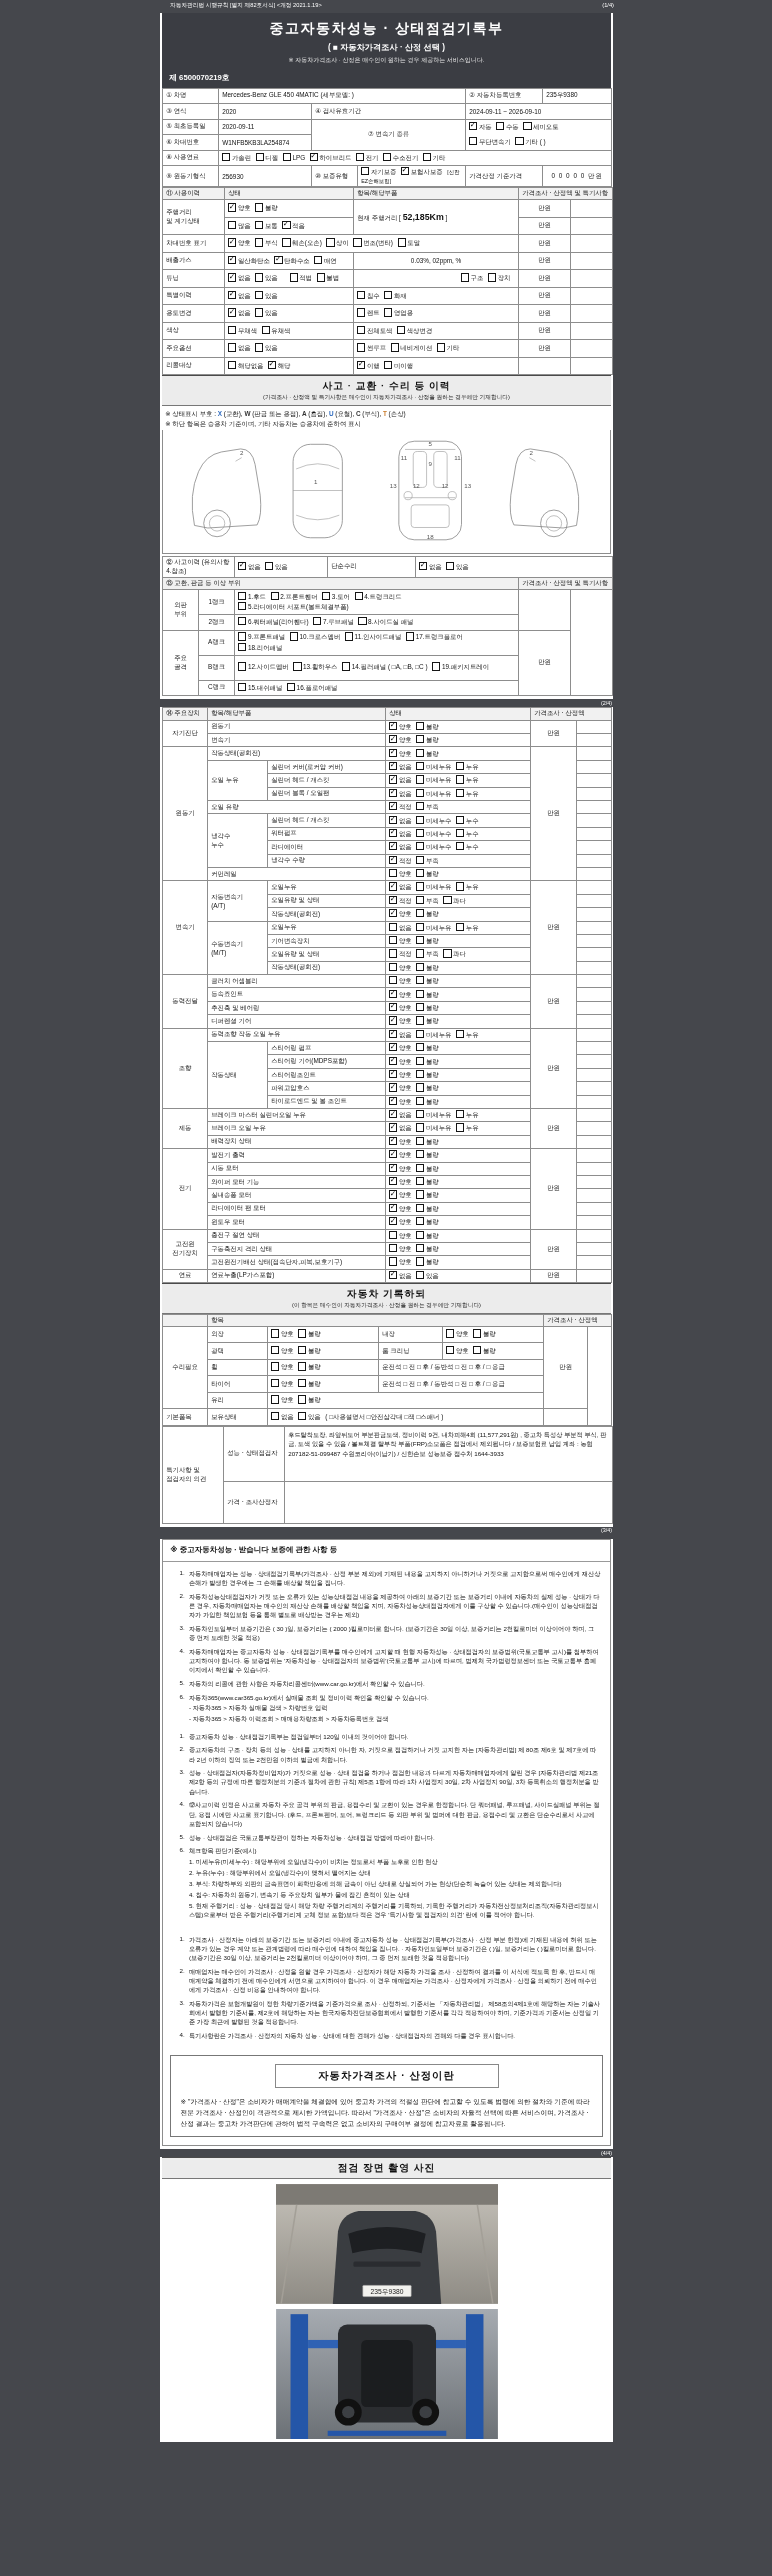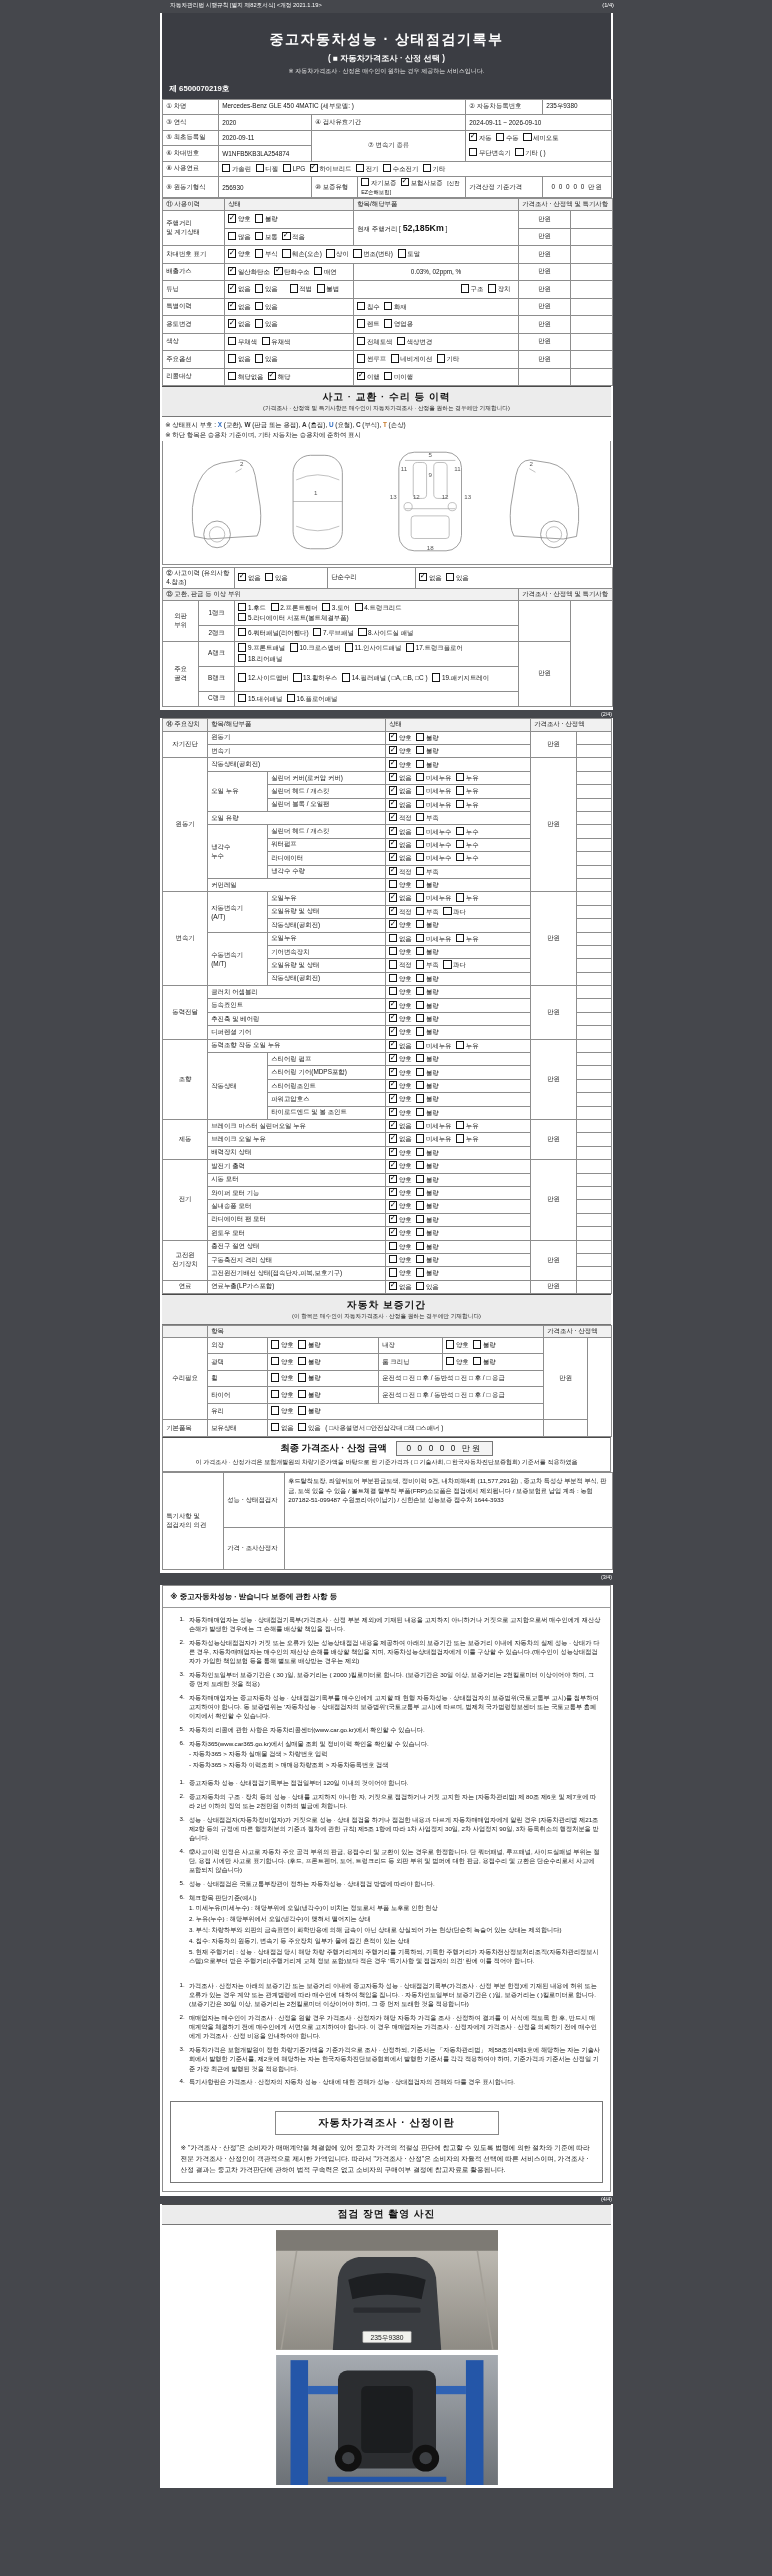--- a/index.html
+++ b/index.html
@@ -6,21 +6,21 @@
   body{width:773px;height:2576px;background:#45474c;overflow:hidden;position:relative;
        font-family:"Liberation Sans","DejaVu Sans",sans-serif;color:#111}
   .toprule{position:absolute;top:2.1px;left:170px;width:444px;display:flex;justify-content:space-between;
            color:#fff;font-size:5.7px}
   .doc{position:absolute;top:11.3px;left:160px;width:453px}
   .sheet{background:#fff;padding-bottom:3.1px}
   .gap{height:8.2px;position:relative}
   .gap .mk{position:absolute;right:1px;top:0.5px;color:#fff;font-size:5.4px}
   
   .dkhead{background:#3b3d43;margin:2.1px 2.1px 0 2.1px;padding:6.2px 7.2px 4.1px;color:#fff}
-  .dkhead .t1{text-align:center;font-size:14px;font-weight:bold;letter-spacing:1.5px;margin-top:11px}
+  .dkhead .t1{text-align:center;font-size:14px;font-weight:bold;letter-spacing:1.5px;margin-top:0}
   .dkhead .t2{text-align:center;font-size:8.2px;font-weight:bold;margin-top:4.6px}
   .dkhead .t3{text-align:center;font-size:6px;color:#e8e8e8;margin-top:3.1px}
   .dkhead .dno{font-size:7.7px;font-weight:bold;margin-top:8.2px}
   
   .band{background:#ececec;border-top:1px solid #4a4a4a;border-bottom:0.5px solid #777;
         text-align:center;padding:3.6px 0 2.6px;margin:0 2.1px}
   .band .bt{font-size:9.8px;font-weight:bold;letter-spacing:1px}
   .band .bs{font-size:5.7px;margin-top:1.5px;color:#222}
   table{border-collapse:collapse;width:449px;margin:0 2.1px;table-layout:fixed}
   td,th{border:0.5px solid #8d8d8d;padding:1px 3.1px;font-size:6.4px;vertical-align:middle;
@@ -581,21 +581,21 @@
             <td class="lblc ctr pre">연료</td>
             <td class="lblc" colspan="2">연료누출(LP가스포함)</td>
             <td><span class="opt"><span class="cb on"></span><span class="olbl">없음</span></span><span class="opt"><span class="cb"></span><span class="olbl">있음</span></span></td>
             <td class="pcell">만원</td>
             <td></td>
           </tr>
         </tbody>
     </table>
 
     <div class="band">
-      <div class="bt">자동차 보증기간</div>
+      <div class="bt">자동차 기록하되</div>
       <div class="bs">(이 항목은 매수인이 자동차가격조사 · 산정을 원하는 경우에만 기재합니다)</div>
     </div>
 
     <table>
       <colgroup>
           <col style="width:45px">
           <col style="width:60px">
           <col style="width:111px">
           <col style="width:64px">
           <col style="width:101px">
@@ -639,25 +639,20 @@
       </tr>
       <tr style="height:16.5px">
         <td class="lblc">기본품목</td>
         <td class="lblc">보유상태</td>
         <td colspan="3"><span><span class="opt"><span class="cb"></span><span class="olbl">없음</span></span><span class="opt"><span class="cb"></span><span class="olbl">있음</span></span></span><span>( □사용설명서  □안전삼각대  □잭  □스패너 )</span></td>
         <td></td>
       </tr>
     </tbody>
       </table>
 
-    <div class="finalrow">
-      <span class="fl">최종 가격조사 · 산정 금액</span>
-      <span class="fv">0 0 0 0 0 만원</span>
-      <div class="finalnote">이 가격조사 · 산정가격은 보험개발원의 차량기준가액을 바탕으로 한 기준가격과 ( □ 기술사회, □ 한국자동차진단보증협회) 기준서를 적용하였음</div>
-    </div>
 
     <table style="border-top:none">
       <colgroup>
           <col style="width:61px">
           <col style="width:61px">
           <col style="width:328px">
         </colgroup>
       <tbody>
           <tr style="height:55px">
         <td rowspan="2" class="lblc pre">특기사항 및

